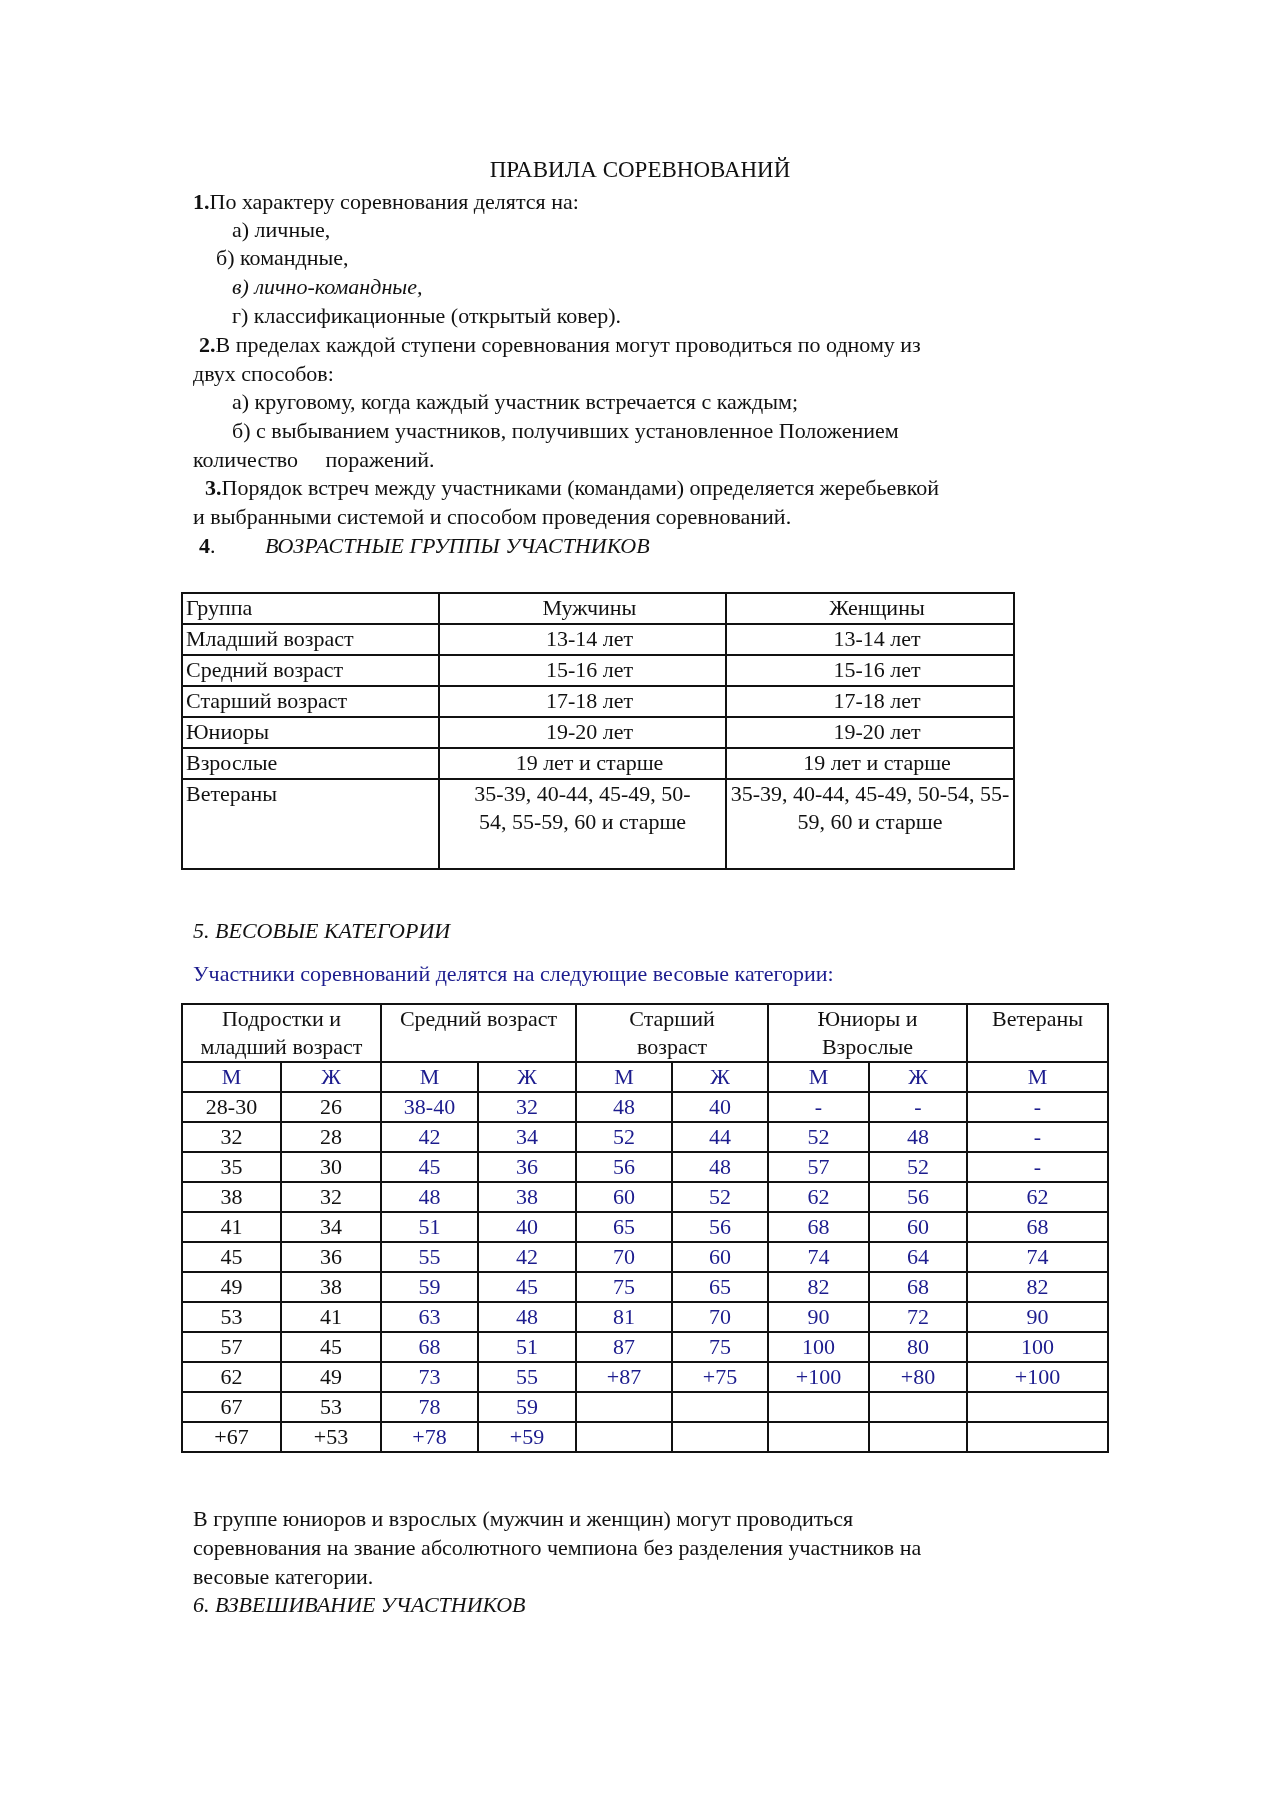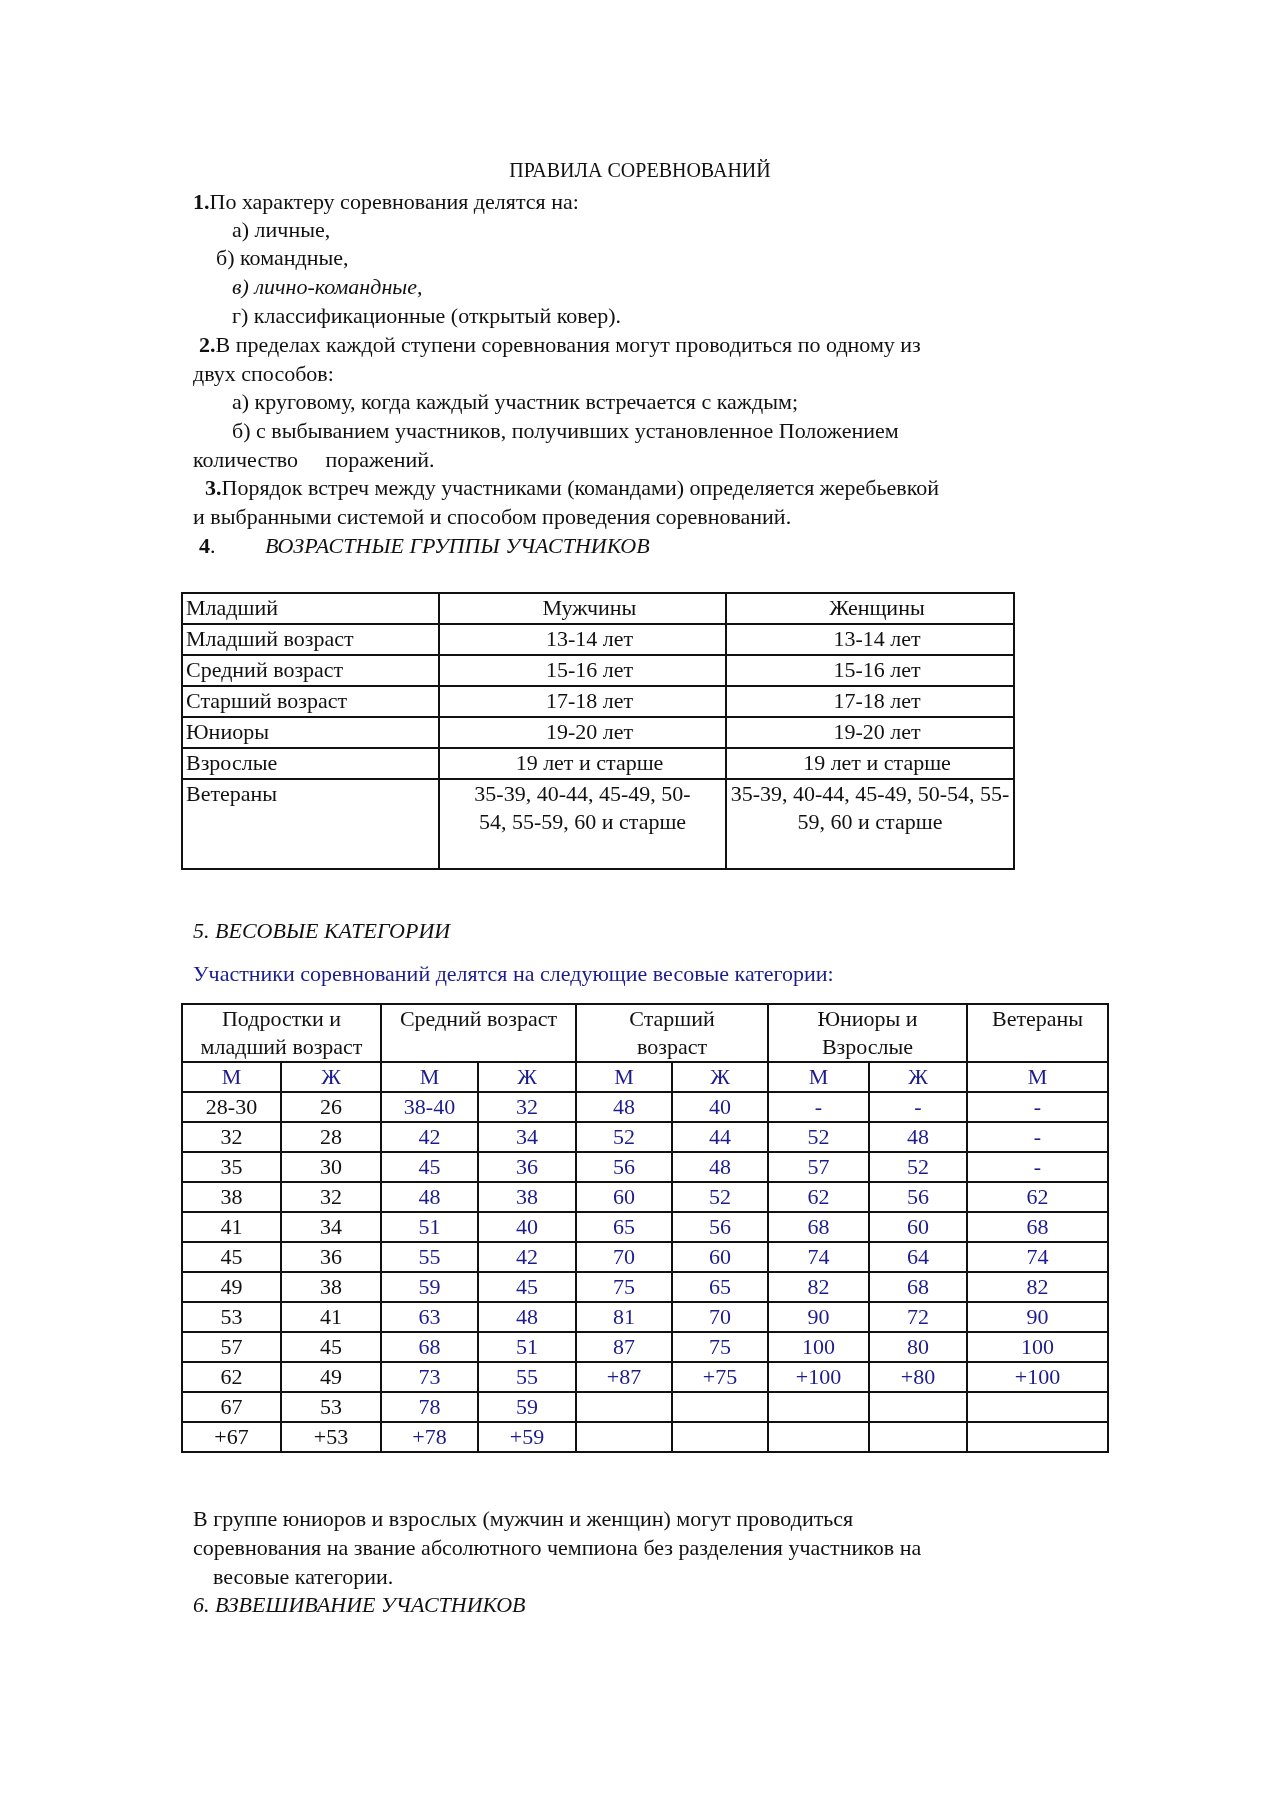--- a/index.html
+++ b/index.html
@@ -2,21 +2,21 @@
 <html><head>
 <meta charset="utf-8">
 <style>
   html, body { margin: 0; padding: 0; background: #ffffff; }
   body {
     width: 1280px; height: 1811px; position: relative; overflow: hidden;
     font-family: "Liberation Serif", "DejaVu Serif", serif;
     color: #111111; font-size: 22px;
   }
   .abs { position: absolute; white-space: nowrap; line-height: 28px; }
-  .title { left: 0; width: 1280px; text-align: center; top: 156px; font-size: 20px; }
+  .title { left: 0; width: 1280px; text-align: center; top: 156px; font-size: 23px; }
   .b { font-weight: bold; }
   .it { font-style: italic; }
   .blue { color: #1c1c8e; }
 
   table { position: absolute; border-collapse: collapse; table-layout: fixed; font-size: 22px; }
   td { border: 2px solid #111; padding: 0 3px; vertical-align: top; line-height: 28px; }
   #age-table { left: 181px; top: 592px; width: 832px; }
   #age-table td { height: 29px; }
   #age-table td.c { text-align: center; padding-left: 17px; }
   #age-table td.l { text-align: left; }
@@ -59,21 +59,21 @@
   <div class="abs it" style="left:265px; top:532px;">ВОЗРАСТНЫЕ ГРУППЫ УЧАСТНИКОВ</div>
 
   <table id="age-table">
     <colgroup>
         <col style="width:257px">
         <col style="width:287px">
         <col style="width:288px">
       </colgroup>
     <tbody>
       <tr>
-        <td class="l">Младший</td>
+        <td class="l">Группа</td>
         <td class="c">Мужчины</td>
         <td class="c">Женщины</td>
       </tr>
       <tr>
         <td class="l">Младший возраст</td>
         <td class="c">13-14 лет</td>
         <td class="c">13-14 лет</td>
       </tr>
       <tr>
         <td class="l">Средний возраст</td>
@@ -269,16 +269,16 @@
           <td class="blue"></td>
           <td class="blue"></td>
           <td class="blue"></td>
           <td class="blue"></td>
         </tr>
       </tbody>
   </table>
 
   <div class="abs" style="left:193px; top:1505px;">В группе юниоров и взрослых (мужчин и женщин) могут проводиться</div>
   <div class="abs" style="left:193px; top:1534px;">соревнования на звание абсолютного чемпиона без разделения участников на</div>
-  <div class="abs" style="left:193px; top:1563px;margin-left:20px;">весовые категории.</div>
+  <div class="abs" style="left:193px; top:1563px;">весовые категории.</div>
 
   <div class="abs it" style="left:193px; top:1591px;">6. ВЗВЕШИВАНИЕ УЧАСТНИКОВ</div>
 </div>
 
 </body></html>

